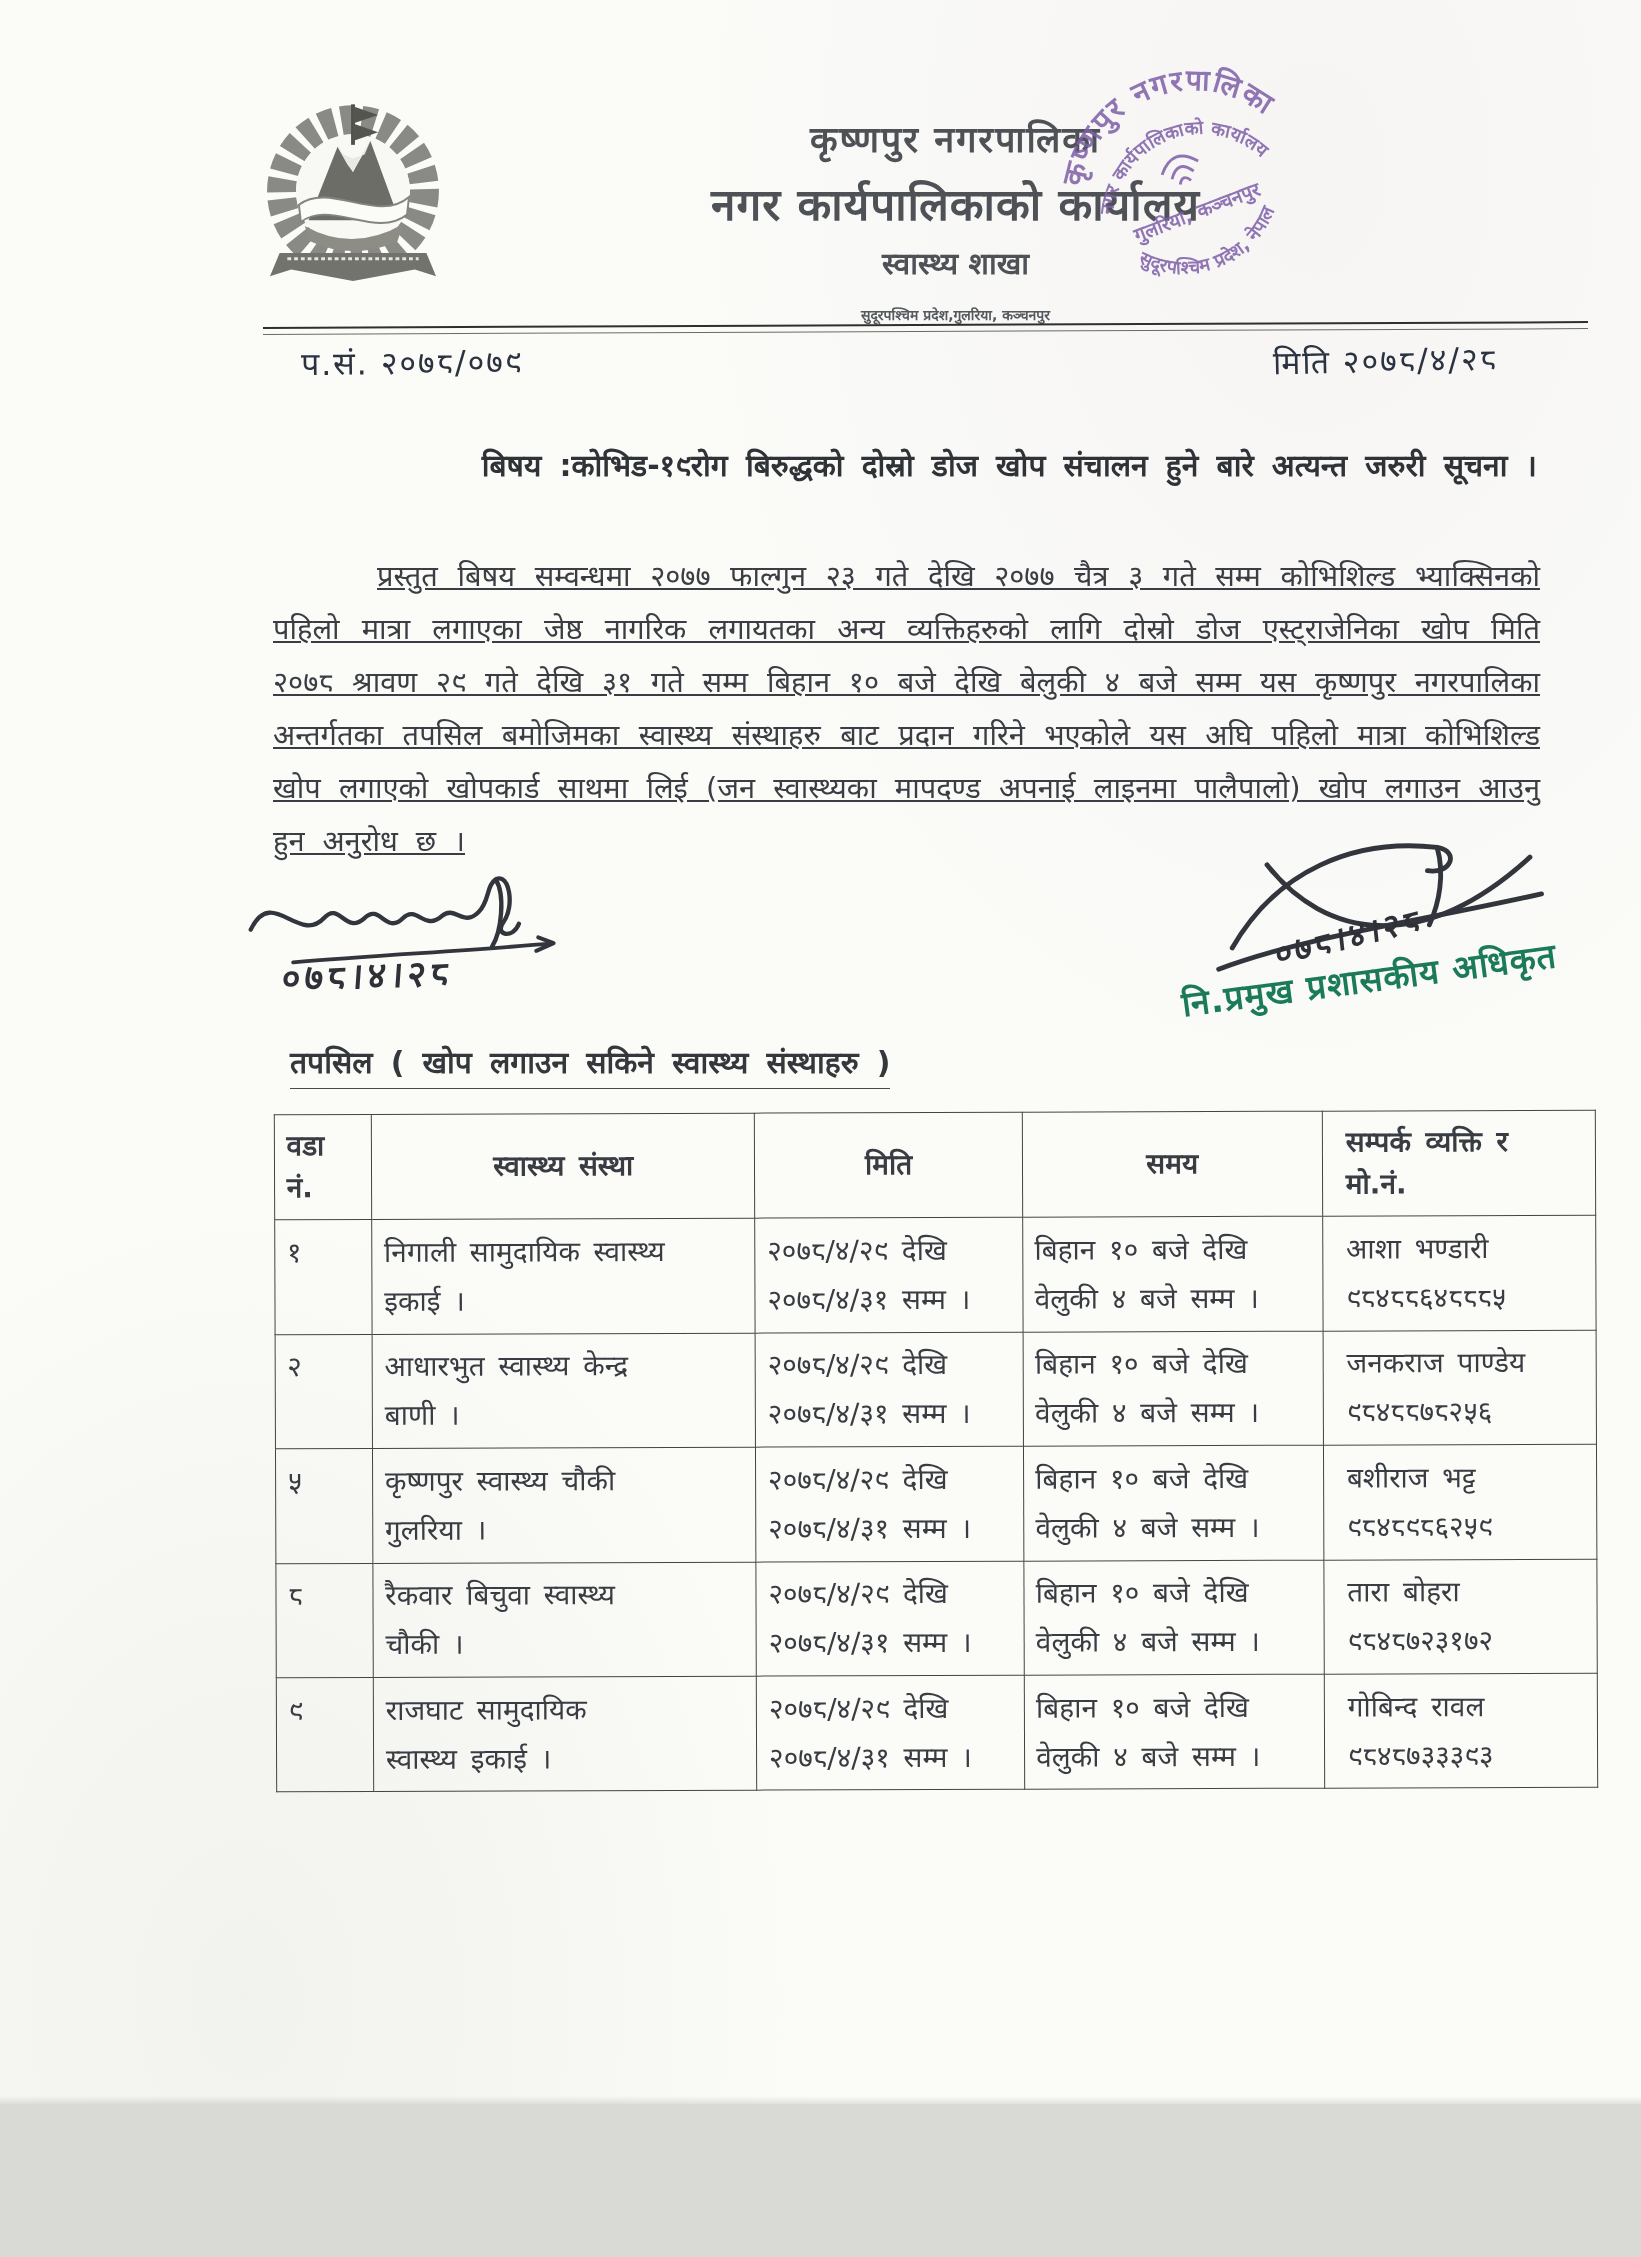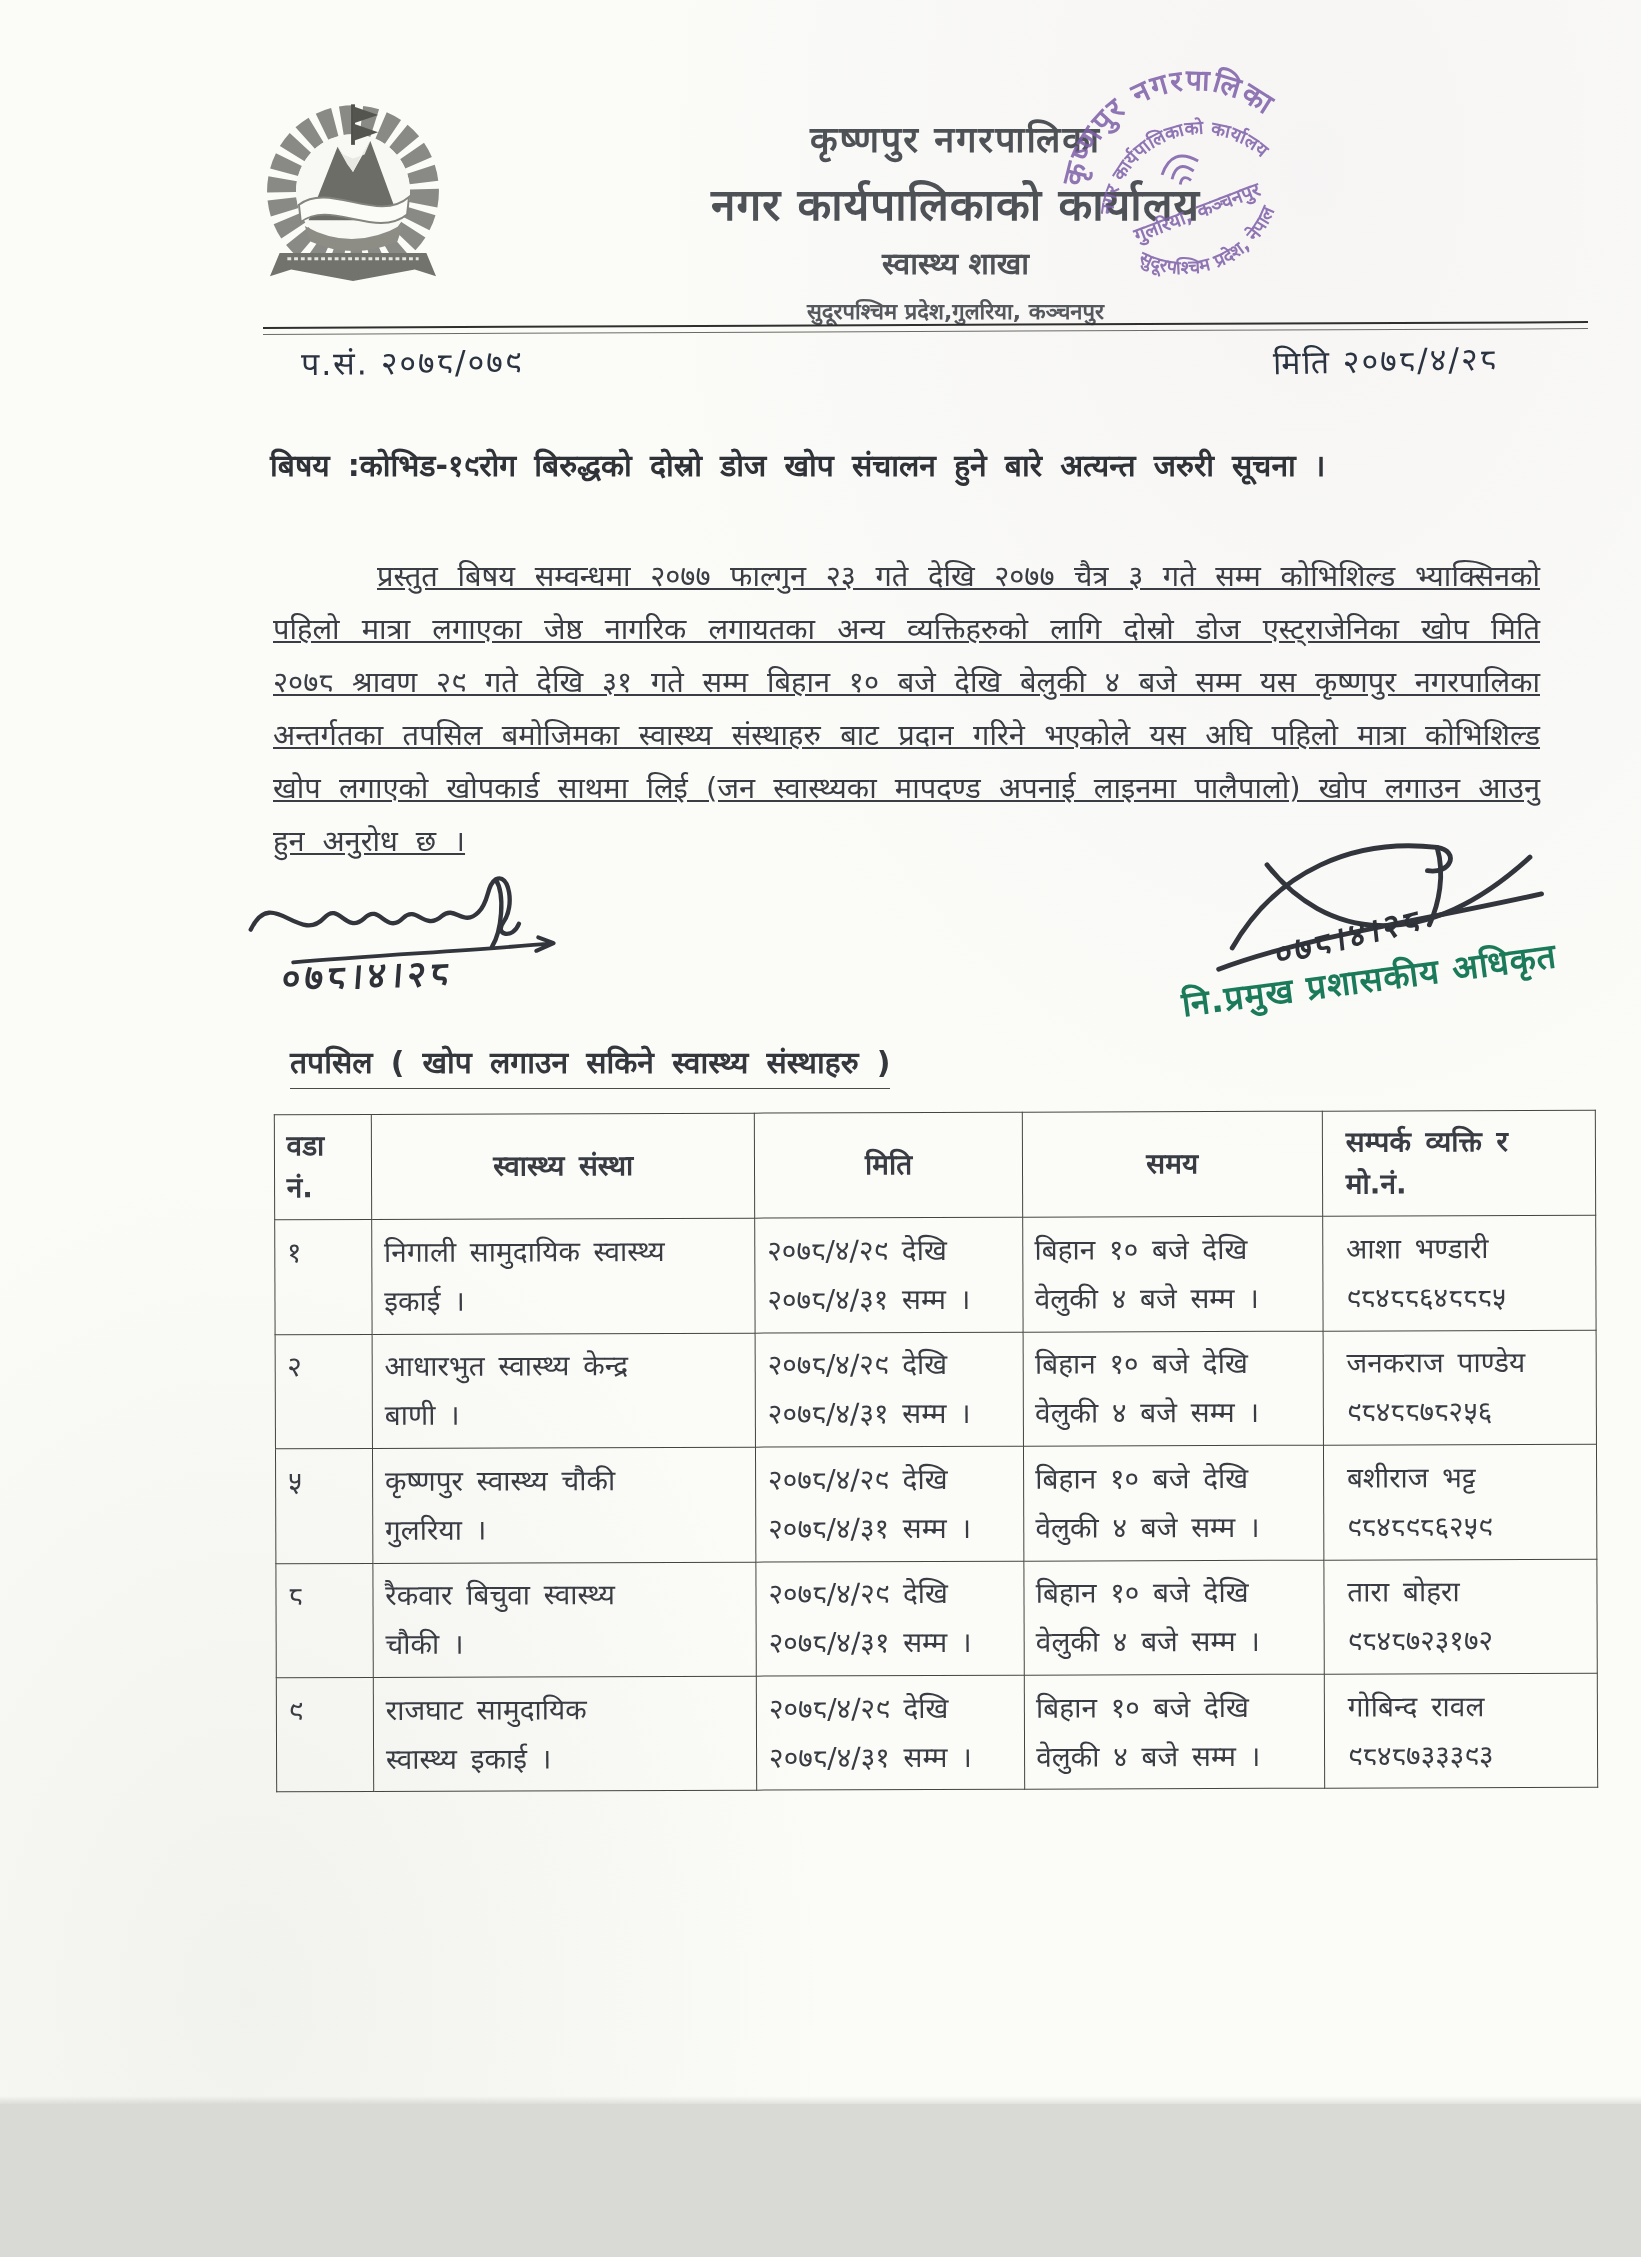--- a/index.html
+++ b/index.html
@@ -15,29 +15,29 @@
     font-family:"DejaVu Sans","Liberation Sans",sans-serif;
     color:#34373c;
   }
   .abs{position:absolute;}
   
   .emblem{left:241px;top:83px;width:224px;height:228px;}
   .org-block{left:579px;top:114px;width:753px;text-align:center;color:#4e5257;}
   .org-name{font-size:36px;font-weight:bold;letter-spacing:1.9px;}
   .org-office{font-size:44px;font-weight:bold;margin-top:9.7px;letter-spacing:1px;}
   .org-section{font-size:30px;font-weight:bold;margin-top:9px;}
-  .org-address{font-size:22px;font-weight:bold;margin-top:12px;color:#55595e;}
+  .org-address{font-size:14px;font-weight:bold;margin-top:22px;color:#55595e;}
   .round-stamp{left:1041px;top:50px;width:299px;height:290px;transform:rotate(-21deg);opacity:.85;}
   
   .rule{left:263px;top:324px;width:1325px;height:4.8px;
         border-top:2.9px solid #2f2f2d;border-bottom:1px solid #6a6a66;transform:rotate(-0.25deg);}
   .ref-no{left:301px;top:340px;font-size:32px;color:#2c3340;transform:rotate(-0.6deg);letter-spacing:1.9px;}
   .letter-date{left:1273px;top:338px;font-size:32px;color:#2c3340;transform:rotate(-1.2deg);letter-spacing:1.9px;}
   
-  .subject{left:270px;top:444px;width:1267px;text-align:left;
+  .subject{left:270px;top:444px;width:1267px;text-align:right;
            font-size:30px;font-weight:bold;color:#2f3338;word-spacing:7.7px;}
   .body-par{left:273px;top:521px;width:1267px;
             font-size:29px;line-height:53px;text-align:justify;text-indent:104px;
             color:#3a3e44;word-spacing:8.7px;font-weight:500;text-decoration:underline;}
   
   .sig-left-svg{left:243px;top:862px;width:328px;height:116px;}
   .sig-left-date{left:282px;top:950px;font-size:36px;font-weight:bold;color:#2e3138;
                  transform:rotate(-2deg) skewX(-6deg);letter-spacing:3.9px;}
   .sig-right-svg{left:1209px;top:832px;width:348px;height:145px;}
   .sig-right-date{left:1273px;top:913px;font-size:33px;font-weight:bold;color:#2e3138;

